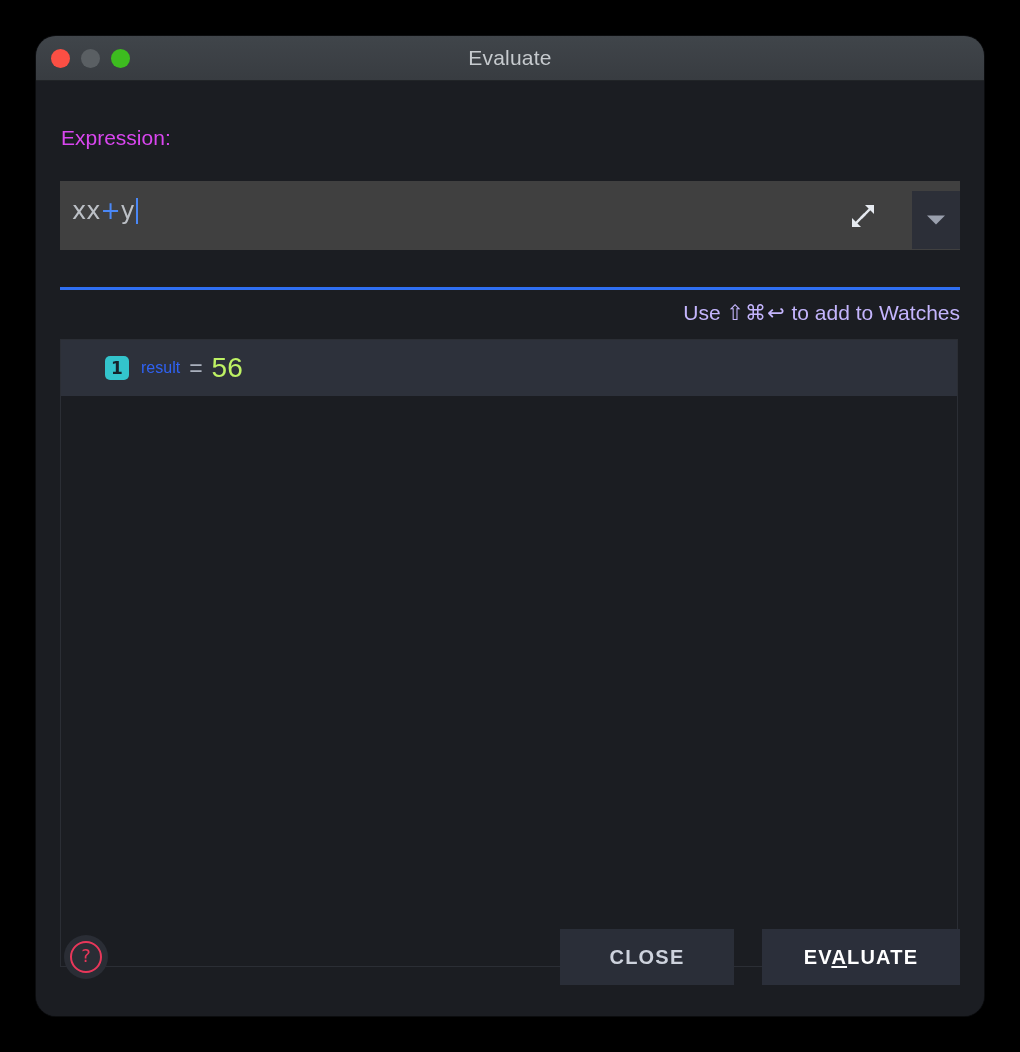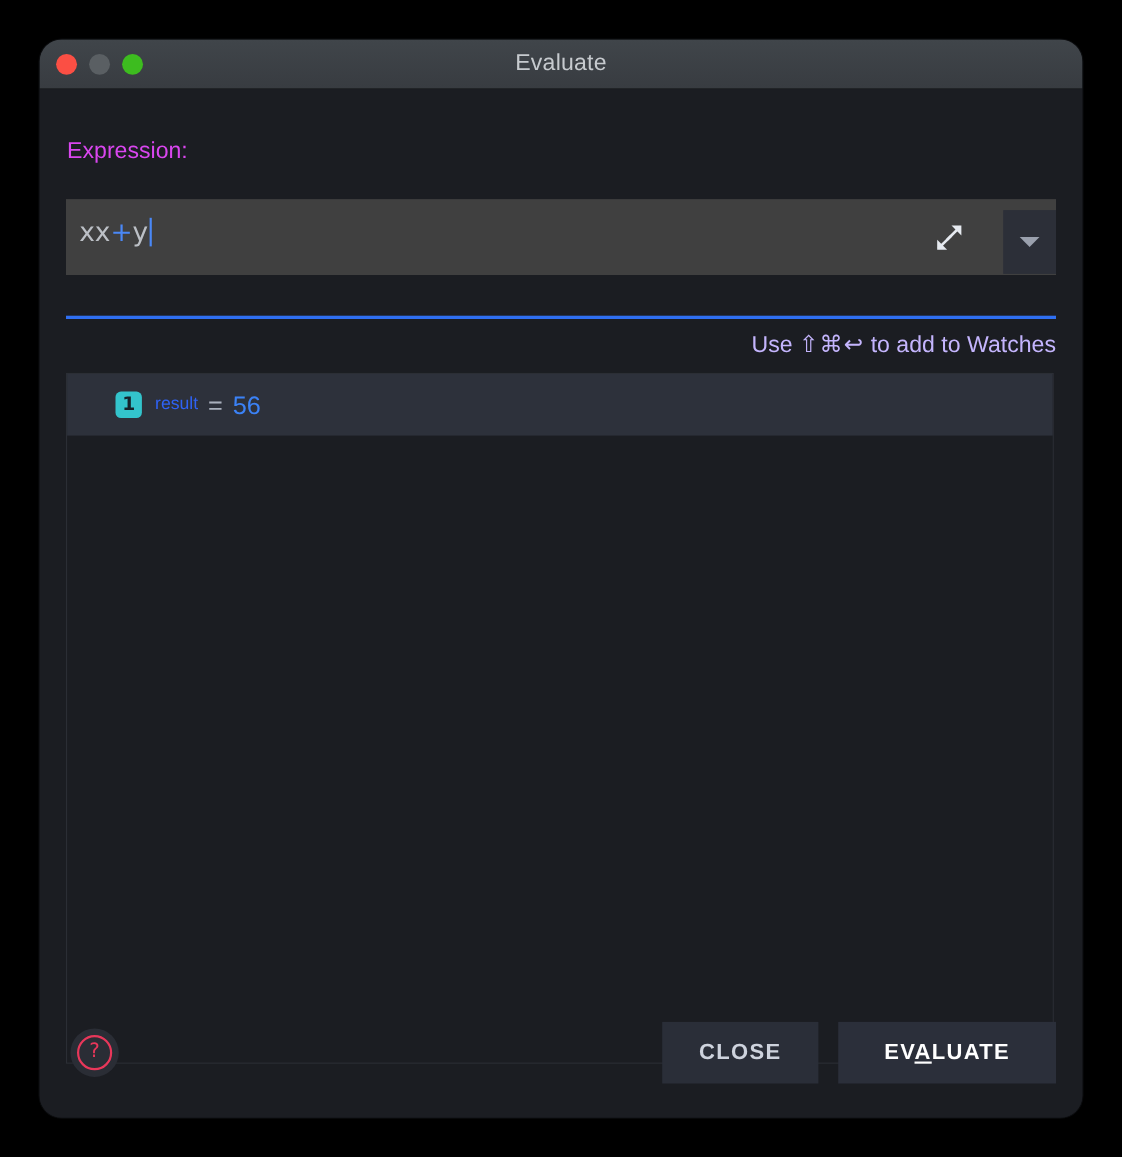--- a/index.html
+++ b/index.html
@@ -196,21 +196,21 @@
     font-size: 17px;
     font-weight: bold;
     display: flex;
     align-items: center;
     justify-content: center;
     margin-right: 12px;
     font-family: "DejaVu Sans", sans-serif;
   }
   .res-name  { font-size: 16px; color: #2f62f4; }
   .res-eq    { font-size: 23px; color: #a9b0bd; margin: 0 9px; }
-  .res-value { font-size: 23px; color: #3b82f6; }
+  .res-value { font-size: 28px; color: #bef264; }
 
   
   #footer {
     position: absolute;
     left: 0;
     right: 0;
     bottom: 0;
     height: 94px;
   }
 
@@ -244,21 +244,21 @@
     height: 56px;
     background: #2a2e38;
     border: none;
     color: #ced3dd;
     font-size: 20px;
     font-weight: bold;
     letter-spacing: 1.2px;
     font-family: "Liberation Sans", sans-serif;
     cursor: default;
   }
-  #btn-close { right: 240px; width: 142px; }
+  #btn-close { right: 250px; width: 174px; }
   #btn-evaluate {
     right: 24px;
     width: 198px;
     color: #ffffff;
     background: #2b2f3a;
   }
   #btn-evaluate .mn {
     text-decoration: underline;
     text-underline-offset: 2px;
   }

